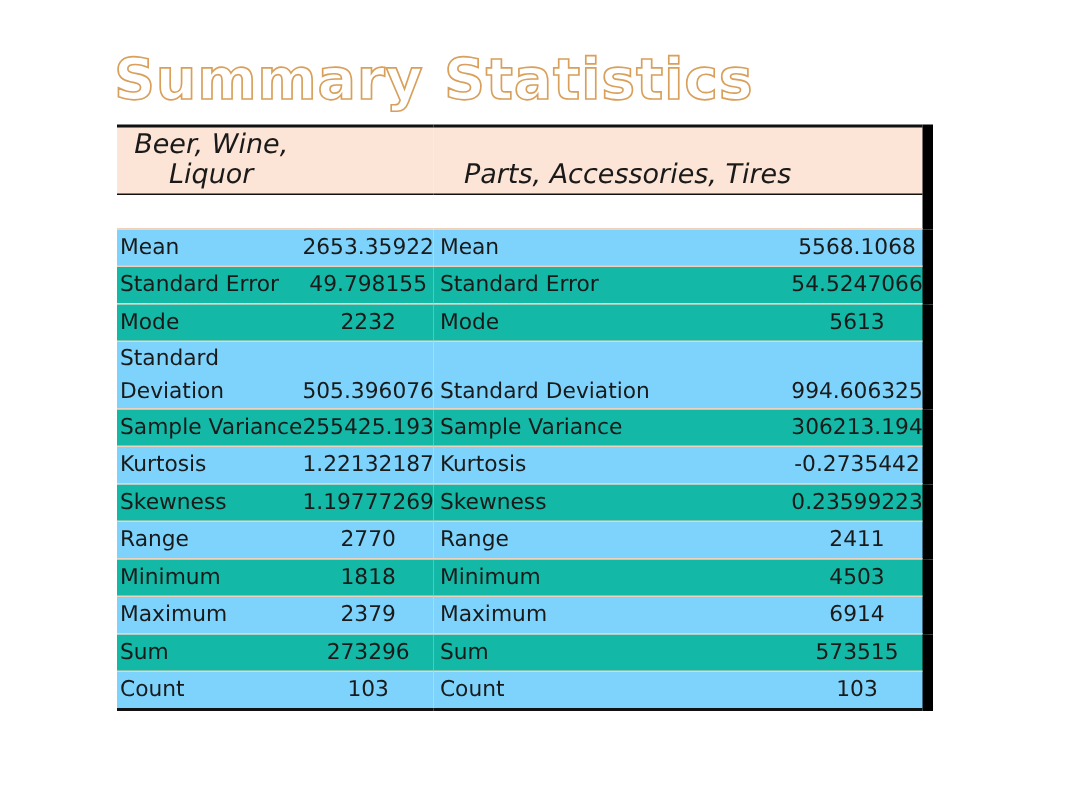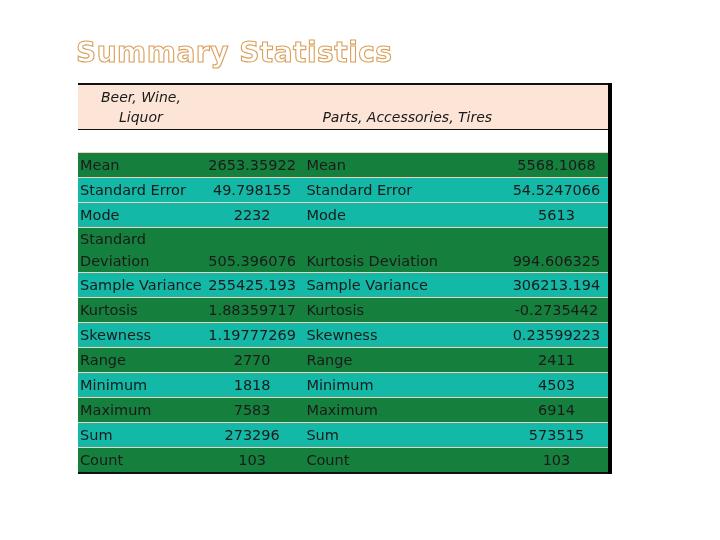--- a/index.html
+++ b/index.html
@@ -13,21 +13,21 @@
       position: relative;
       overflow: hidden;
       font-family: "DejaVu Sans", sans-serif;
     }
     .title {
       position: absolute;
       left: 76px;
       top: 28px;
       font-family: "DejaVu Sans", sans-serif;
       font-weight: bold;
-      font-size: 28px;
+      font-size: 38px;
       letter-spacing: 0.5px;
       color: #ffffff;
       -webkit-text-stroke: 1.1px #d9a05b;
       white-space: nowrap;
       line-height: 50px;
     }
     .stats-table {
       position: absolute;
       left: 78px;
       top: 83px;
@@ -40,48 +40,48 @@
       color: #1a1a1a;
     }
     .stats-table td {
       padding: 0 0 0 0;
       height: 24px;
       line-height: 24px;
       vertical-align: bottom;
       white-space: nowrap;
       border-bottom: 1px solid #f0d2bc;
     }
-    .stats-table tr.peach td { background: #15803d; }
+    .stats-table tr.peach td { background: #7dd3fc; }
     .stats-table tr.white td { background: #14b8a6; }
     .stats-table tr.header td {
       background: #fce4d6;
       height: 42px;
       font-style: italic;
-      font-size: 14px;
+      font-size: 18px;
       line-height: 20px;
       vertical-align: bottom;
       padding-bottom: 2px;
       border-bottom: 1px solid #111111;
     }
     .stats-table tr.spacer td {
       background: #ffffff;
       height: 22px;
       border-bottom: 1px solid #f0d2bc;
     }
     .stats-table tr.tall td {
       height: 44px;
       line-height: 22px;
     }
     .c1 { width: 122px; text-align: left; padding-left: 2px !important; }
     .c2 { width: 108px; text-align: center; }
     .c3 { width: 190px; text-align: left; padding-left: 4px !important; margin-left: 30px; }
     .c4 { width: 112px; text-align: center; }
     .hdr1 { text-align: center; }
     .hdr2 { text-align: left; padding-left: 20px !important; }
-    .right-edge { border-right: 4px solid #000000; }
+    .right-edge { border-right: 7px solid #000000; }
   </style>
 </head>
 <body>
 
 <div class="title">Summary Statistics</div>
 
 <table class="stats-table">
   <tbody>
     <tr class="header">
       <td class="c1 hdr1">
@@ -116,32 +116,32 @@
       <td class="c2">2232</td>
       <td class="c3">Mode</td>
       <td class="c4 right-edge">5613</td>
     </tr>
     <tr class="peach tall">
       <td class="c1">
         <div>Standard</div>
         <div>Deviation</div>
       </td>
       <td class="c2">505.396076</td>
-      <td class="c3">Kurtosis Deviation</td>
+      <td class="c3">Standard Deviation</td>
       <td class="c4 right-edge">994.606325</td>
     </tr>
     <tr class="white">
       <td class="c1">Sample Variance</td>
       <td class="c2">255425.193</td>
       <td class="c3">Sample Variance</td>
       <td class="c4 right-edge">306213.194</td>
     </tr>
     <tr class="peach">
       <td class="c1">Kurtosis</td>
-      <td class="c2">1.88359717</td>
+      <td class="c2">1.22132187</td>
       <td class="c3">Kurtosis</td>
       <td class="c4 right-edge">-0.2735442</td>
     </tr>
     <tr class="white">
       <td class="c1">Skewness</td>
       <td class="c2">1.19777269</td>
       <td class="c3">Skewness</td>
       <td class="c4 right-edge">0.23599223</td>
     </tr>
     <tr class="peach">
@@ -151,21 +151,21 @@
       <td class="c4 right-edge">2411</td>
     </tr>
     <tr class="white">
       <td class="c1">Minimum</td>
       <td class="c2">1818</td>
       <td class="c3">Minimum</td>
       <td class="c4 right-edge">4503</td>
     </tr>
     <tr class="peach">
       <td class="c1">Maximum</td>
-      <td class="c2">7583</td>
+      <td class="c2">2379</td>
       <td class="c3">Maximum</td>
       <td class="c4 right-edge">6914</td>
     </tr>
     <tr class="white">
       <td class="c1">Sum</td>
       <td class="c2">273296</td>
       <td class="c3">Sum</td>
       <td class="c4 right-edge">573515</td>
     </tr>
     <tr class="peach">

